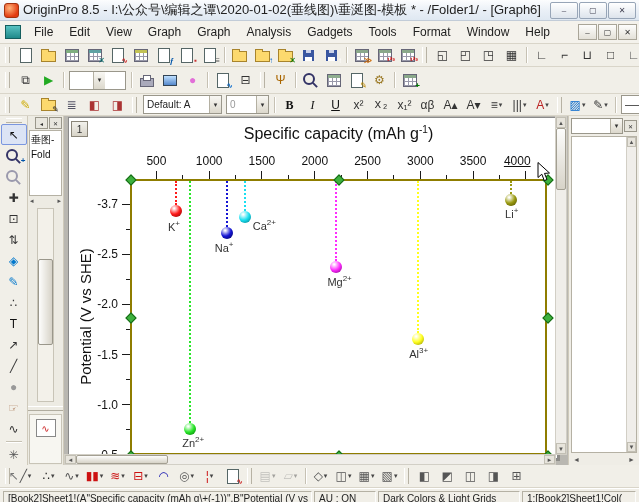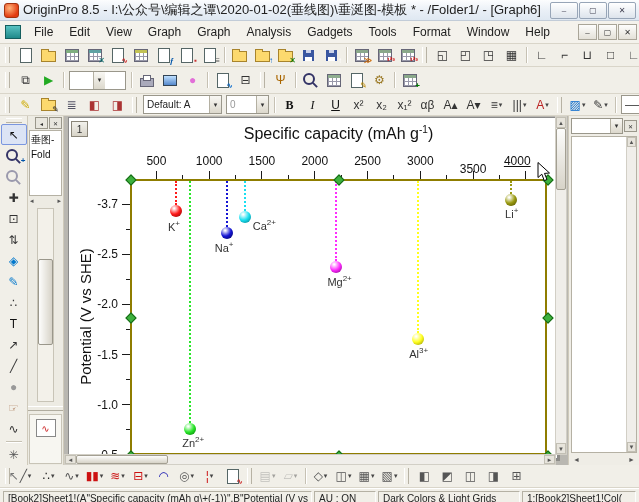--- a/index.html
+++ b/index.html
@@ -320,21 +320,21 @@
       <div class="tbtn">
         <span class="gl ital" style="color: rgb(17, 17, 17);">I</span>
       </div>
       <div class="tbtn">
         <span class="gl und" style="color: rgb(17, 17, 17);">U</span>
       </div>
       <div class="tbtn">
         <span class="gl" style="color: rgb(51, 51, 51);">x²</span>
       </div>
       <div class="tbtn">
-        <span class="gl" style="color: rgb(51, 51, 51);">x₂</span>
+        <span class="gl" style="color: rgb(51, 51, 51); font-family: Liberation Mono, monospace;">x₂</span>
       </div>
       <div class="tbtn">
         <span class="gl" style="color: rgb(51, 51, 51);">x₁²</span>
       </div>
       <div class="tbtn">
         <span class="gl" style="color: rgb(51, 51, 51);">αβ</span>
       </div>
       <div class="tbtn">
         <span class="gl" style="color: rgb(51, 51, 51);">A▴</span>
       </div>
@@ -462,21 +462,21 @@
             <div class="ticklab" style="left: 118.177px; top: 36px; width: 44px; text-align: center;">1000</div>
             <div class="xtick" style="left: 192.462px; top: 53px; width: 1px; height: 8px;"></div>
             <div class="ticklab" style="left: 170.962px; top: 36px; width: 44px; text-align: center;">1500</div>
             <div class="xtick" style="left: 245.247px; top: 53px; width: 1px; height: 8px;"></div>
             <div class="ticklab" style="left: 223.747px; top: 36px; width: 44px; text-align: center;">2000</div>
             <div class="xtick" style="left: 298.032px; top: 53px; width: 1px; height: 8px;"></div>
             <div class="ticklab" style="left: 276.532px; top: 36px; width: 44px; text-align: center;">2500</div>
             <div class="xtick" style="left: 350.816px; top: 53px; width: 1px; height: 8px;"></div>
             <div class="ticklab" style="left: 329.316px; top: 36px; width: 44px; text-align: center;">3000</div>
             <div class="xtick" style="left: 403.601px; top: 53px; width: 1px; height: 8px;"></div>
-            <div class="ticklab" style="left: 382.101px; top: 44px; width: 44px; text-align: center;">3500</div>
+            <div class="ticklab" style="left: 382.101px; top: 36px; width: 44px; text-align: center;">3500</div>
             <div class="xtick" style="left: 456.386px; top: 53px; width: 1px; height: 8px;"></div>
             <div class="ticklab" style="left: 434.886px; top: 36px; width: 44px; text-align: left; text-decoration: underline;">4000</div>
             <div class="xtick" style="left: 113.285px; top: 57px; width: 1px; height: 4px;"></div>
             <div class="xtick" style="left: 166.07px; top: 57px; width: 1px; height: 4px;"></div>
             <div class="xtick" style="left: 218.854px; top: 57px; width: 1px; height: 4px;"></div>
             <div class="xtick" style="left: 271.639px; top: 57px; width: 1px; height: 4px;"></div>
             <div class="xtick" style="left: 324.424px; top: 57px; width: 1px; height: 4px;"></div>
             <div class="xtick" style="left: 377.209px; top: 57px; width: 1px; height: 4px;"></div>
             <div class="xtick" style="left: 429.994px; top: 57px; width: 1px; height: 4px;"></div>
             <div class="ytick" style="left: 53px; top: 85.5909px; width: 8px; height: 1px;"></div>

